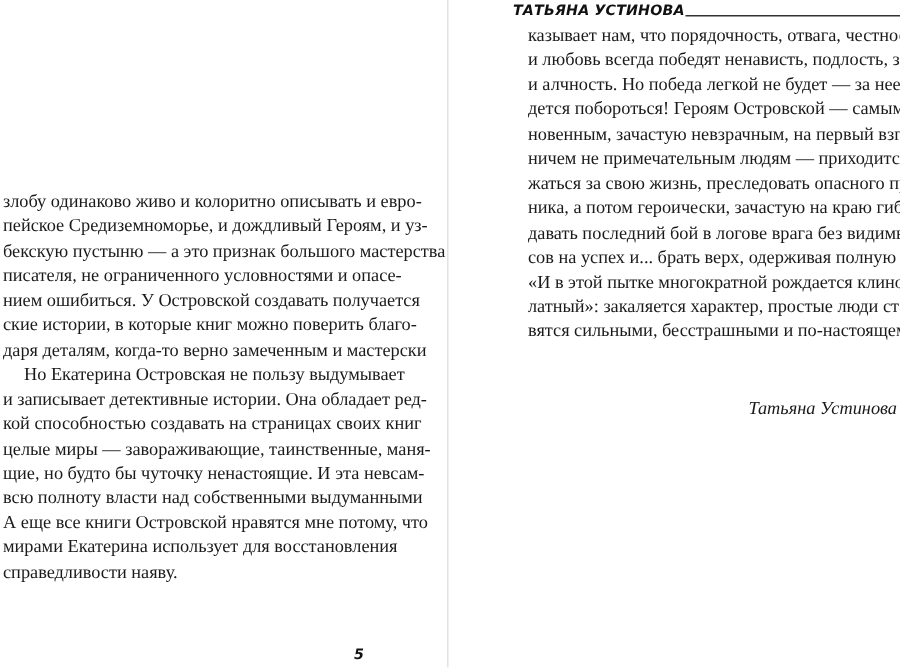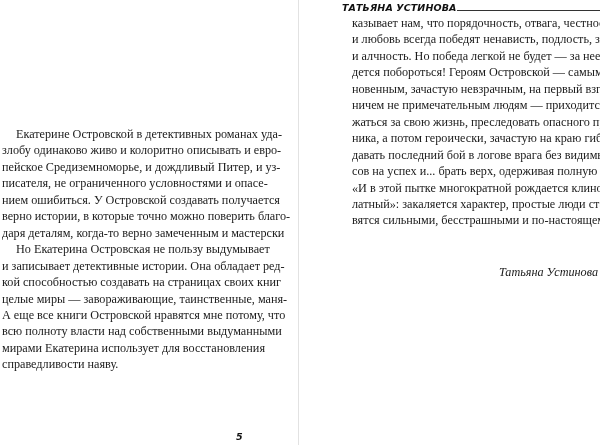--- a/index.html
+++ b/index.html
@@ -48,33 +48,34 @@
     position: absolute; left: 236px; top: 431px;
     font-family: "DejaVu Sans", "Liberation Sans", sans-serif;
     font-weight: bold; font-style: italic; font-size: 9.5px; color: #111;
   }
 </style>
 </head>
 <body>
 
 <div class="page page-left">
   <div class="text-block left-text" id="left-body">
-      <span class="line indent">Екатерине Островской в детективных романах уда-</span>
       <span class="line">злобу одинаково живо и колоритно описывать и евро-</span>
-      <span class="line">пейское Средиземноморье, и дождливый Питер, и уз-</span>
+      <span class="line">пейское Средиземноморье, и дождливый Героям, и уз-</span>
+      <span class="line">бекскую пустыню — а это признак большого мастерства</span>
       <span class="line">писателя, не ограниченного условностями и опасе-</span>
       <span class="line">нием ошибиться. У Островской создавать получается</span>
-      <span class="line">верно истории, в которые точно можно поверить благо-</span>
+      <span class="line">ские истории, в которые книг можно поверить благо-</span>
       <span class="line">даря деталям, когда-то верно замеченным и мастерски</span>
       <span class="line indent">Но Екатерина Островская не пользу выдумывает</span>
       <span class="line">и записывает детективные истории. Она обладает ред-</span>
       <span class="line">кой способностью создавать на страницах своих книг</span>
       <span class="line">целые миры — завораживающие, таинственные, маня-</span>
+      <span class="line">щие, но будто бы чуточку ненастоящие. И эта невсам-</span>
+      <span class="line">всю полноту власти над собственными выдуманными</span>
       <span class="line">А еще все книги Островской нравятся мне потому, что</span>
-      <span class="line">всю полноту власти над собственными выдуманными</span>
       <span class="line">мирами Екатерина использует для восстановления</span>
       <span class="line last">справедливости наяву.</span>
     </div>
   <div class="folio">5</div>
 </div>
 
 <div class="divider"></div>
 
 <div class="page page-right">
   <div class="running-head">

